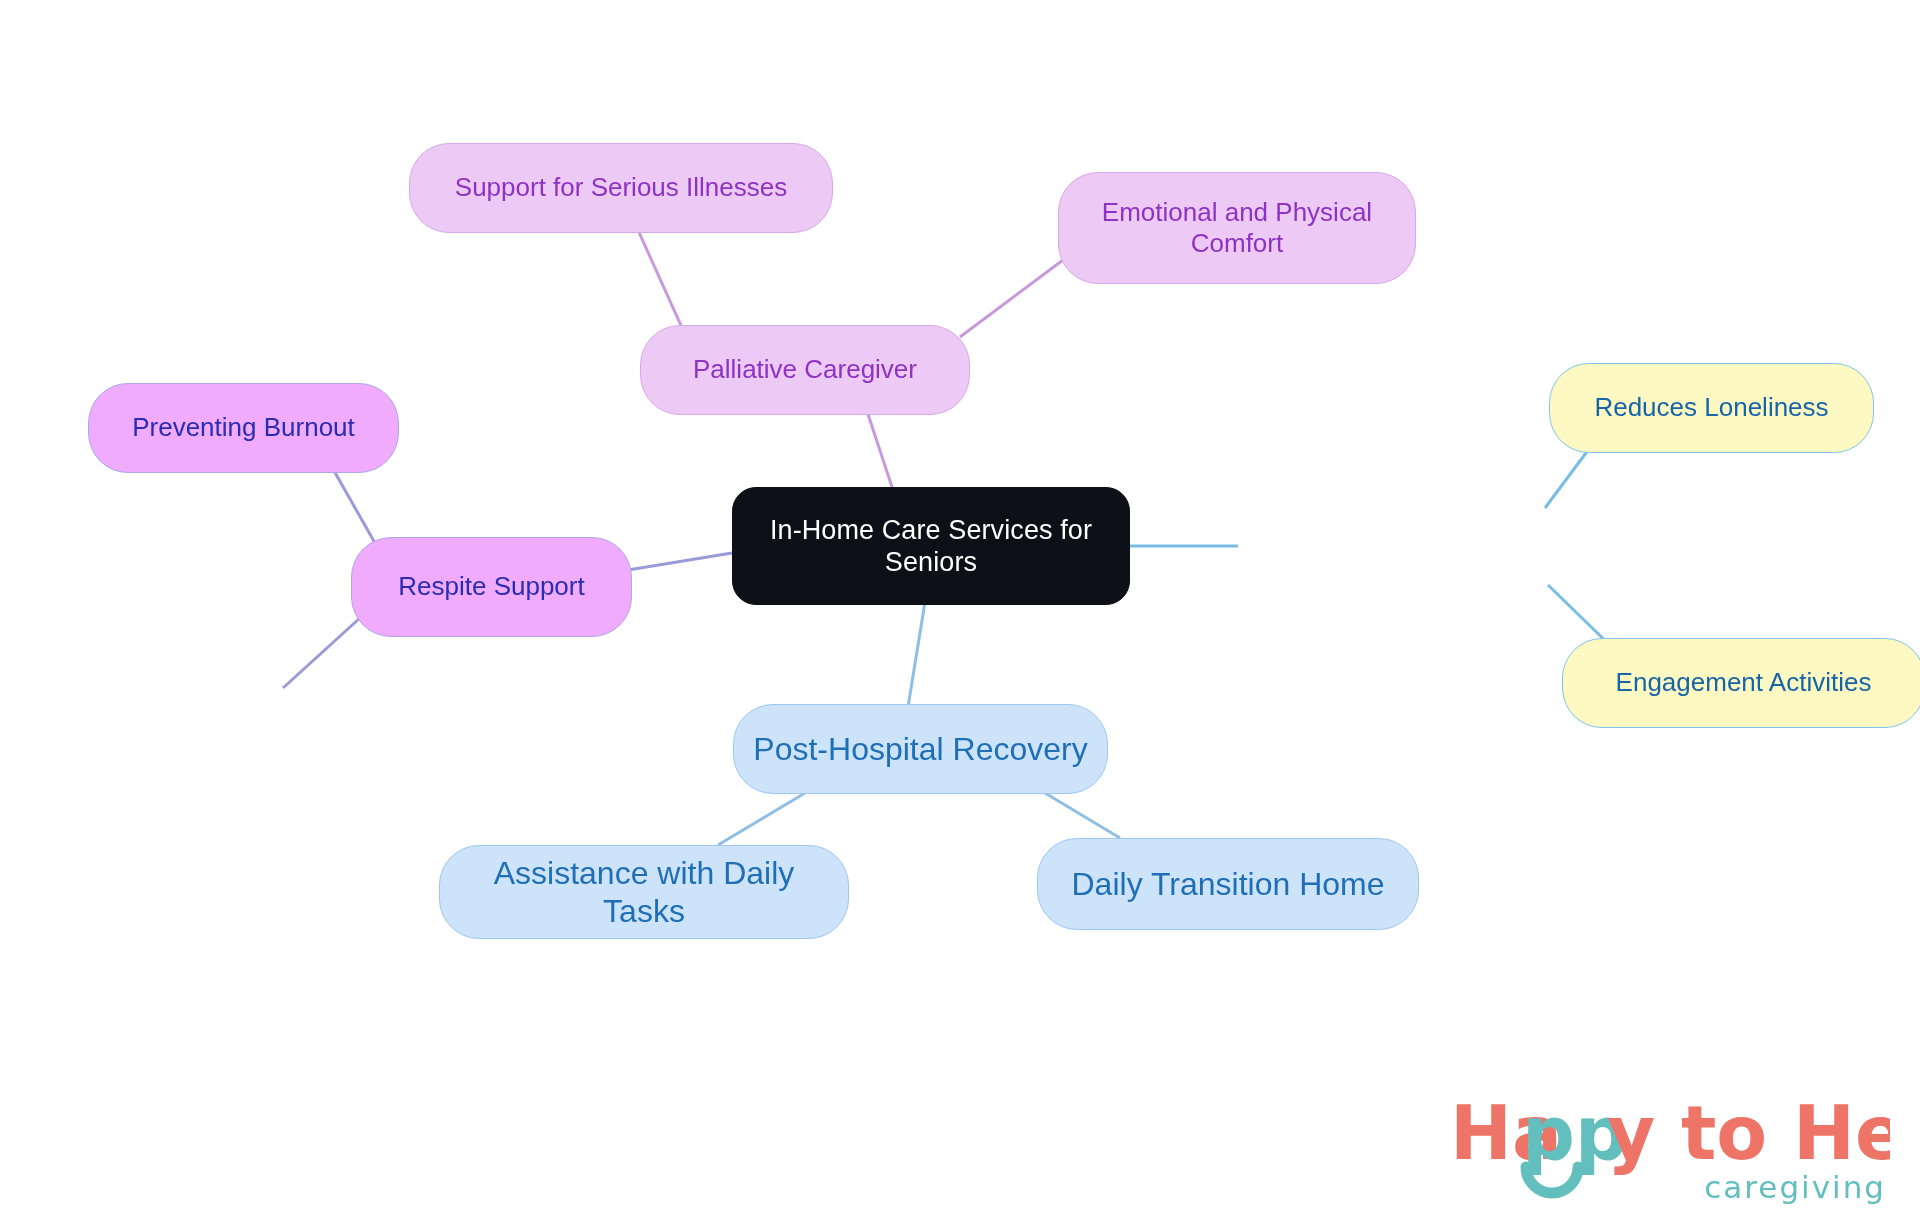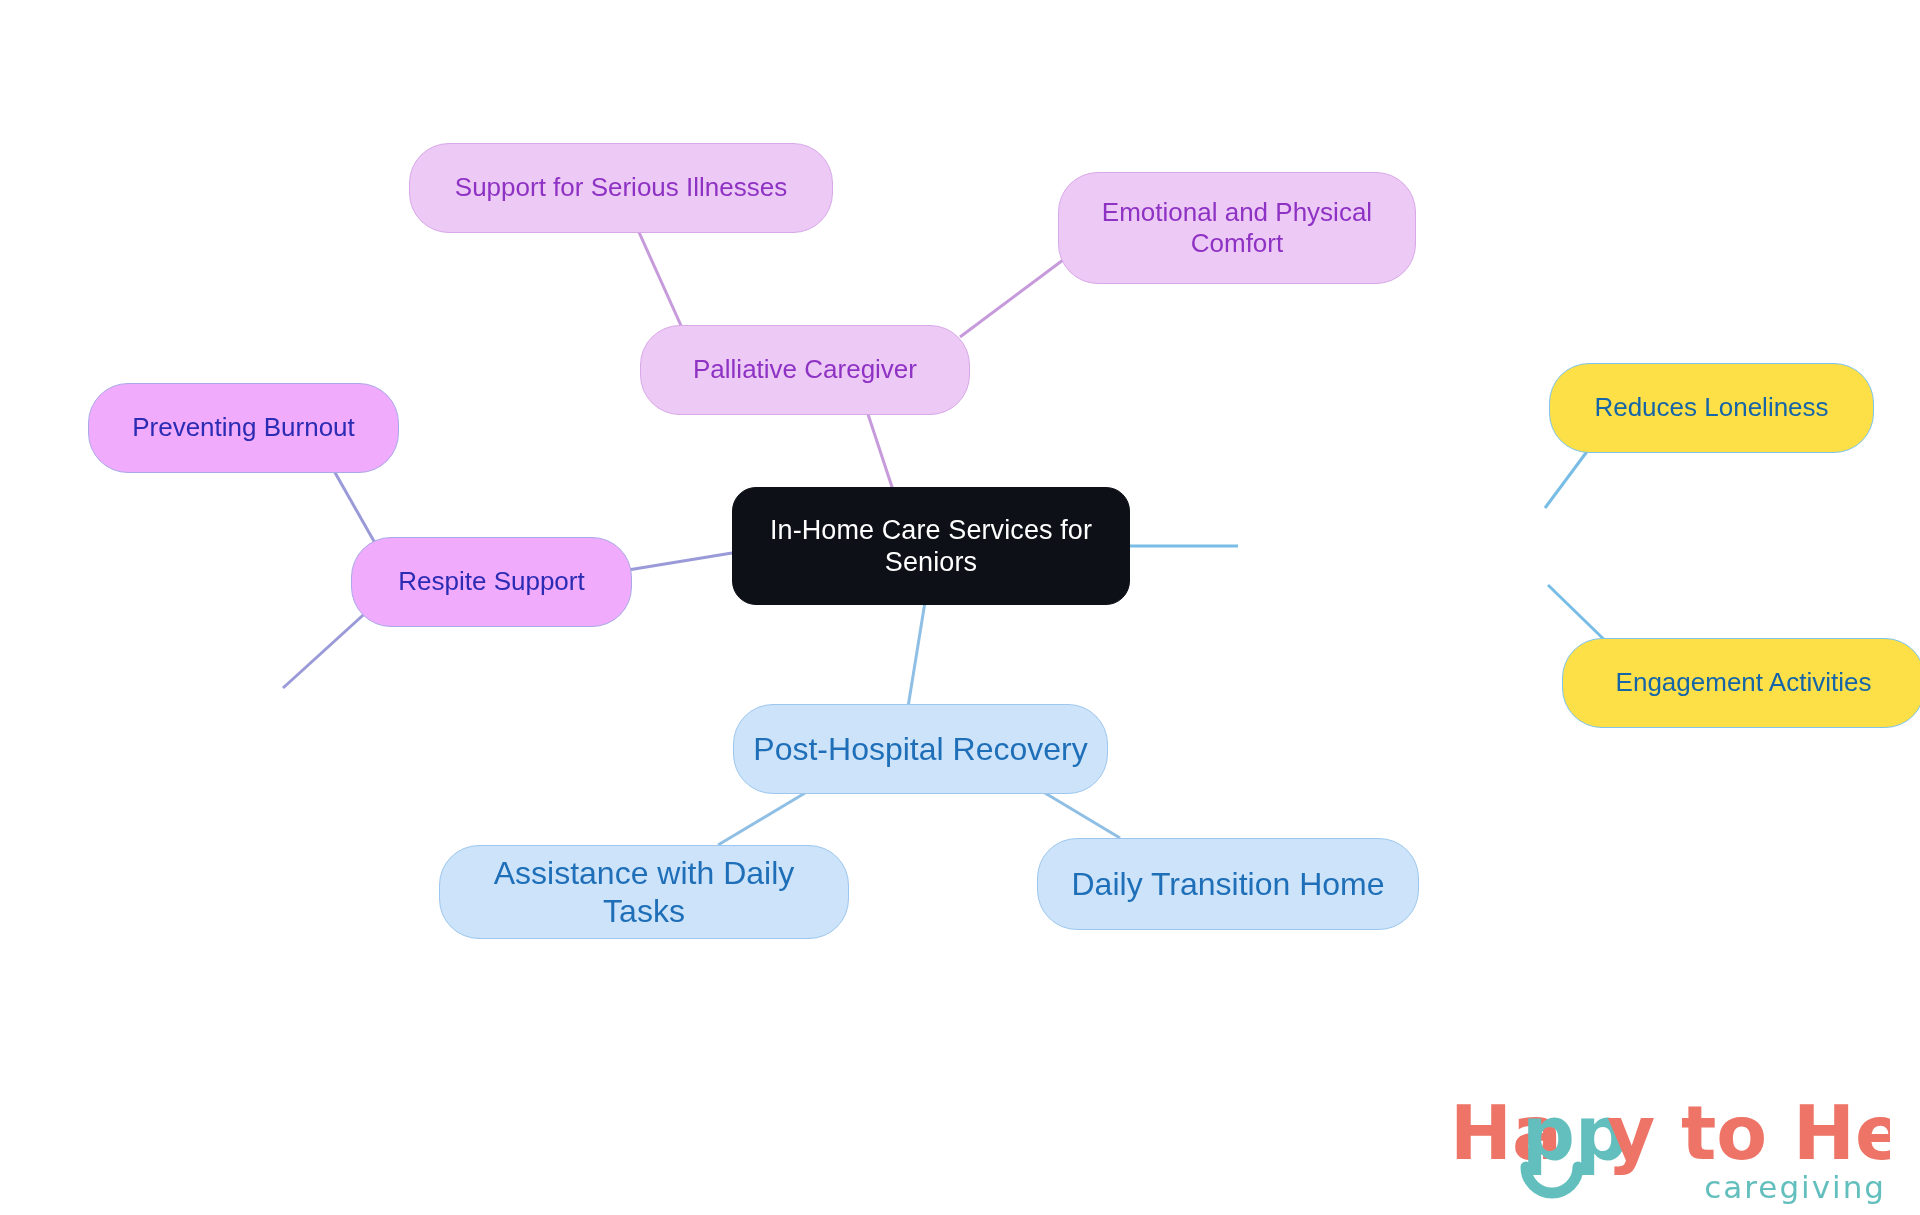--- a/index.html
+++ b/index.html
@@ -59,21 +59,21 @@
   }
   
   .node.peri {
     background: #f0abfc;
     border-color: #a9a9e8;
     color: #2b2bb3;
     font-size: 26px;
   }
   
   .node.sky {
-    background: #fde047;
+    background: #fef9c3;
     border-color: #7fc4ec;
     color: #1565a8;
     font-size: 26px;
   }
   
   .node.pale {
     background: #cce3fa;
     border-color: #9dc7ee;
     color: #1f6fb8;
     font-size: 32px;
@@ -134,21 +134,21 @@
   <div class="node root" style="left:732px; top:487px; width:398px; height:118px;">In-Home Care Services for
 Seniors</div>
 
   <div class="node lilac" style="left:640px; top:325px; width:330px; height:90px;">Palliative Caregiver</div>
 
   <div class="node lilac" style="left:409px; top:143px; width:424px; height:90px;">Support for Serious Illnesses</div>
 
   <div class="node lilac" style="left:1058px; top:172px; width:358px; height:112px;">Emotional and Physical
 Comfort</div>
 
-  <div class="node peri" style="left:351px; top:537px; width:281px; height:90px;">Respite Support</div>
+  <div class="node peri" style="left:351px; top:537px; width:281px; height:100px;">Respite Support</div>
 
   <div class="node peri" style="left:88px; top:383px; width:311px; height:90px;">Preventing Burnout</div>
 
 
 
   <div class="node sky" style="left:1549px; top:363px; width:325px; height:90px;">Reduces Loneliness</div>
 
   <div class="node sky" style="left:1562px; top:638px; width:363px; height:90px;">Engagement Activities</div>
 
   <div class="node pale" style="left:733px; top:704px; width:375px; height:90px;">Post-Hospital Recovery</div>

